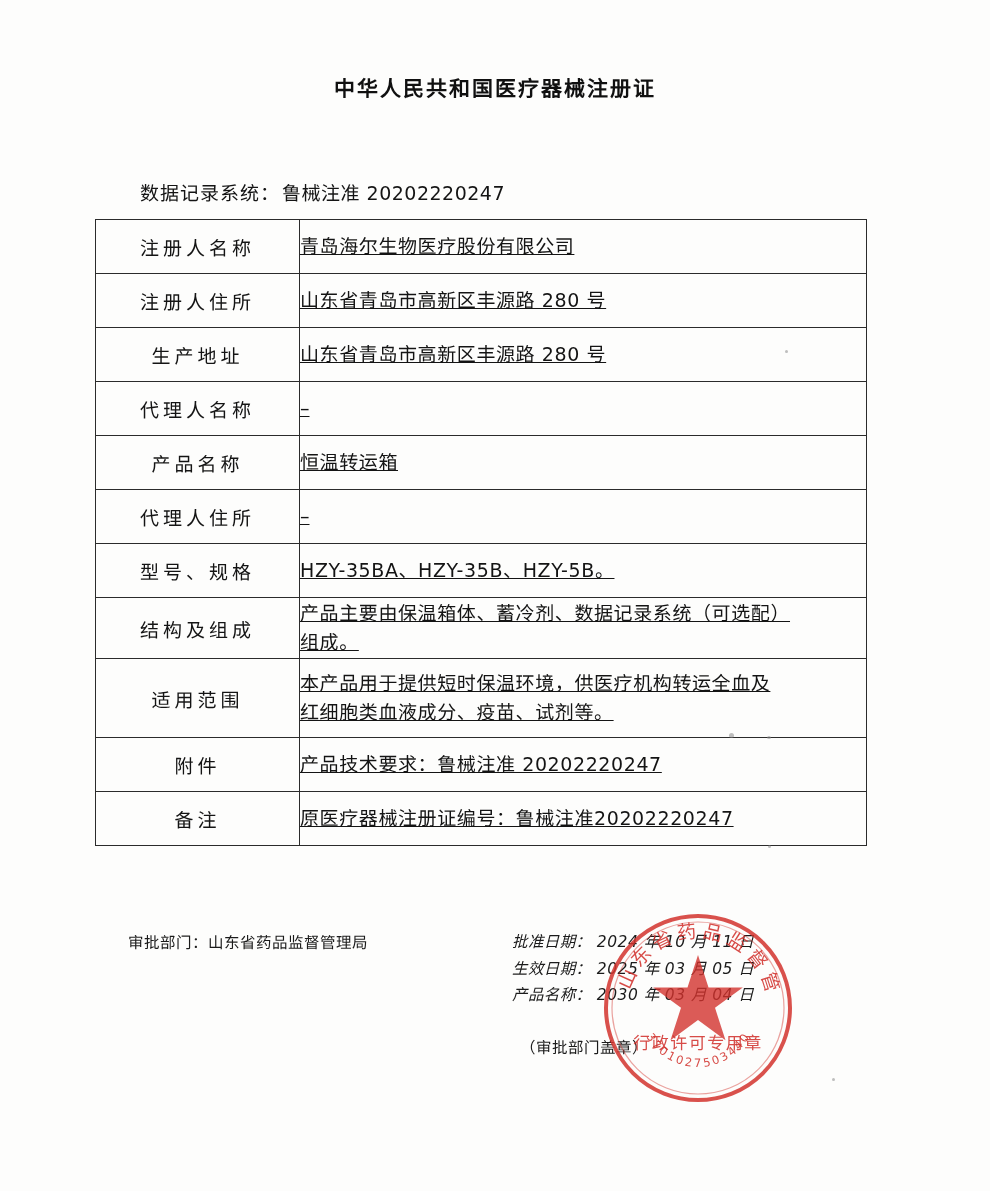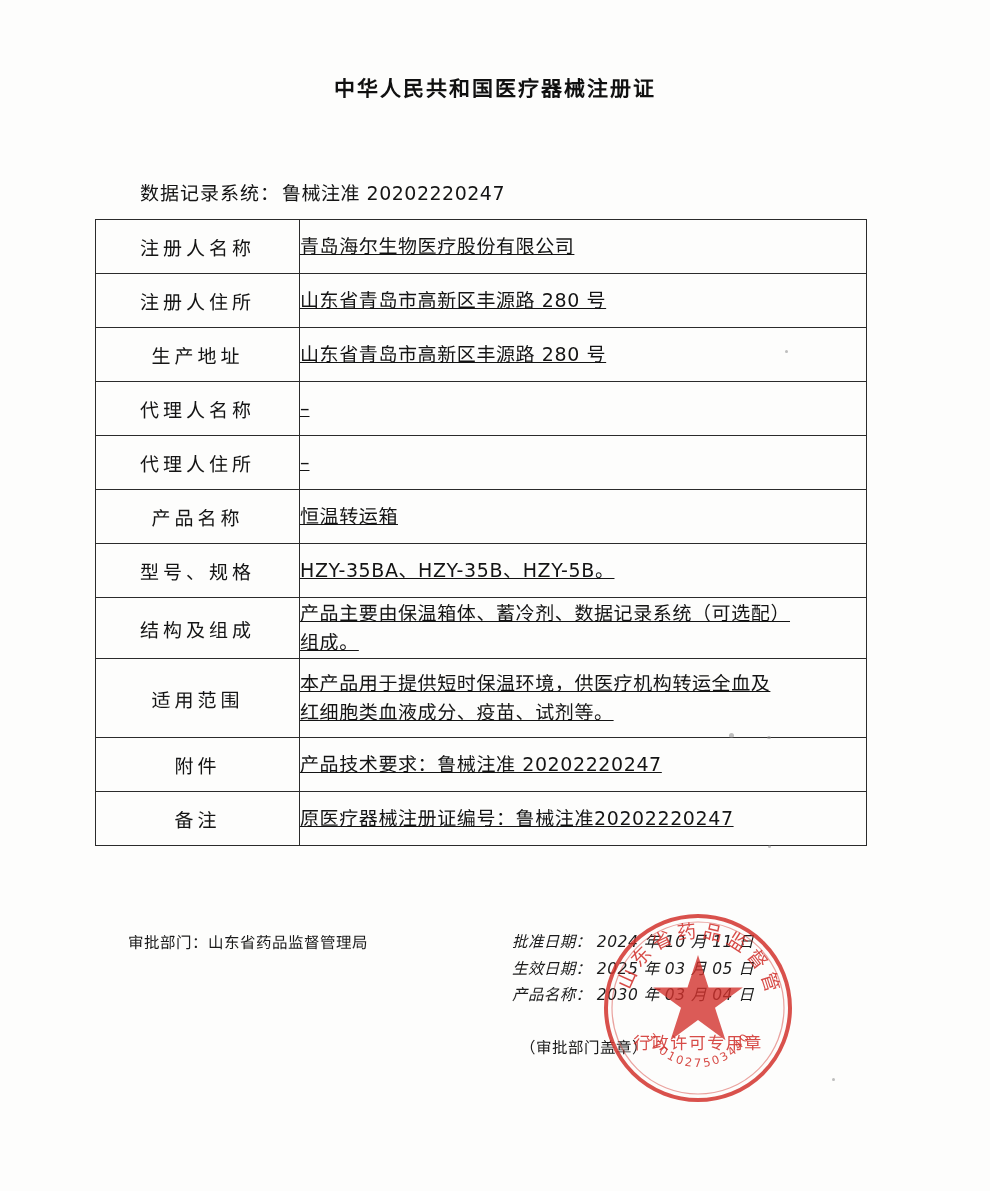--- a/index.html
+++ b/index.html
@@ -158,27 +158,27 @@
       <td class="v">山东省青岛市高新区丰源路 280 号</td>
     </tr>
     <tr class="h1">
       <td class="k">生产地址</td>
       <td class="v">山东省青岛市高新区丰源路 280 号</td>
     </tr>
     <tr class="h1 dash">
       <td class="k">代理人名称</td>
       <td class="v">–</td>
     </tr>
+    <tr class="h1">
+      <td class="k">产品名称</td>
+      <td class="v">恒温转运箱</td>
+    </tr>
     <tr class="h1 dash">
       <td class="k">代理人住所</td>
       <td class="v">–</td>
-    </tr>
-    <tr class="h1">
-      <td class="k">产品名称</td>
-      <td class="v">恒温转运箱</td>
     </tr>
     <tr class="h1">
       <td class="k">型号、规格</td>
       <td class="v">HZY-35BA、HZY-35B、HZY-5B。</td>
     </tr>
     <tr class="h2">
       <td class="k">结构及组成</td>
       <td class="v v-multi">
         <div>产品主要由保温箱体、蓄冷剂、数据记录系统（可选配）</div>
         <div>组成。</div>

